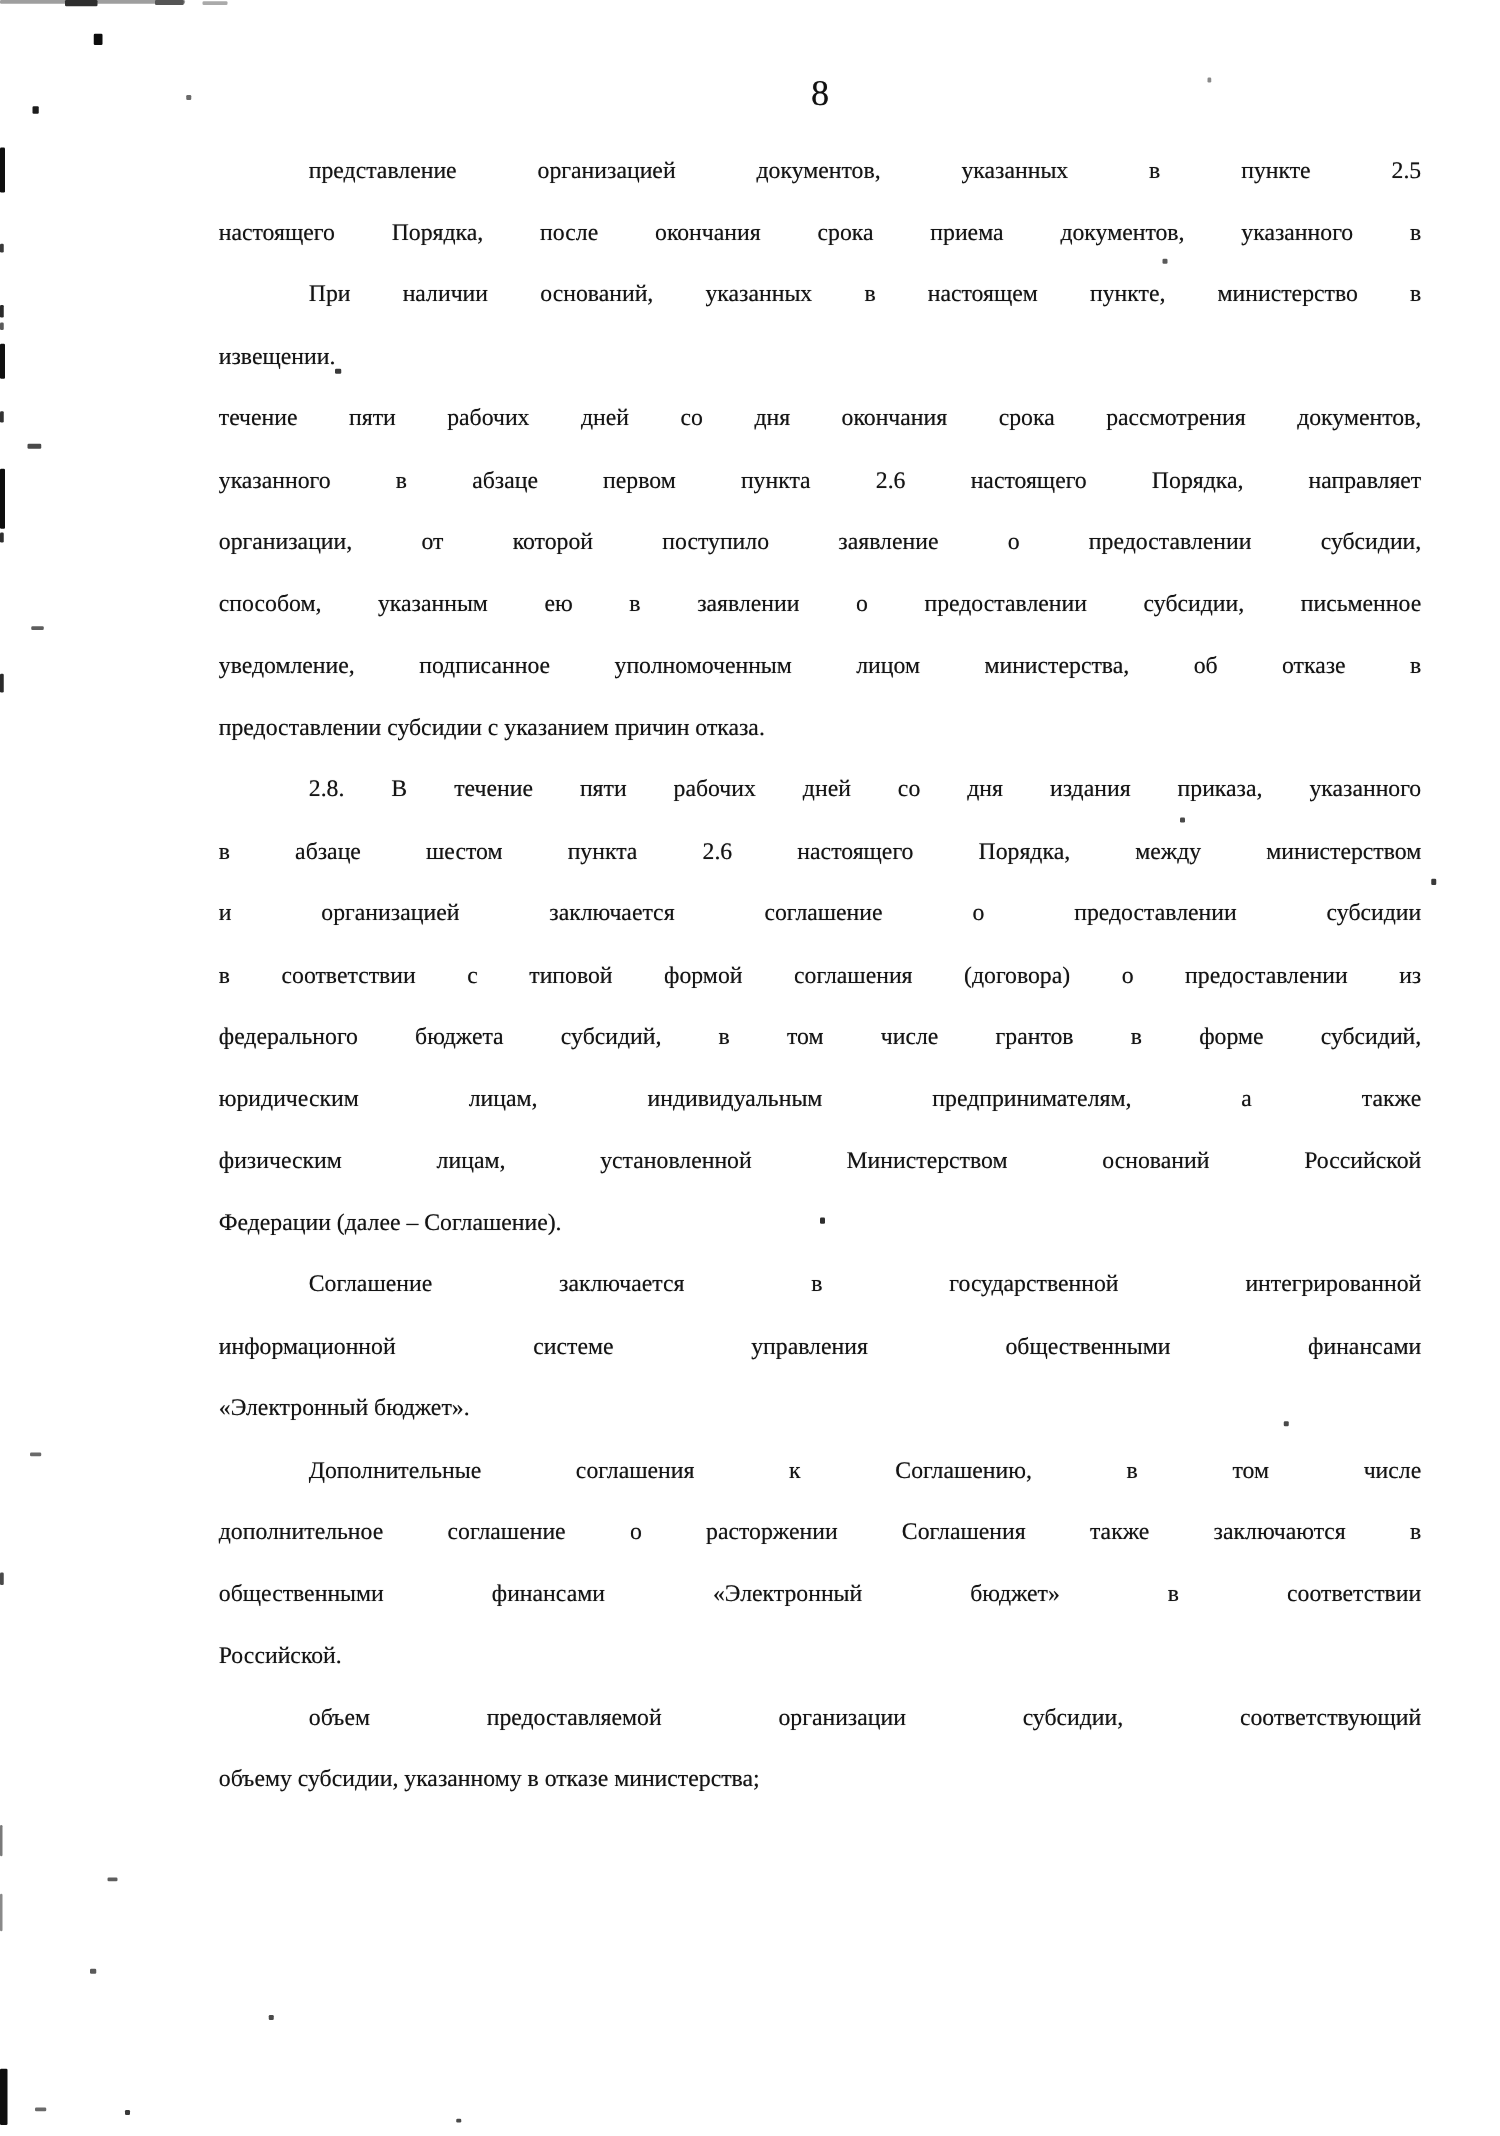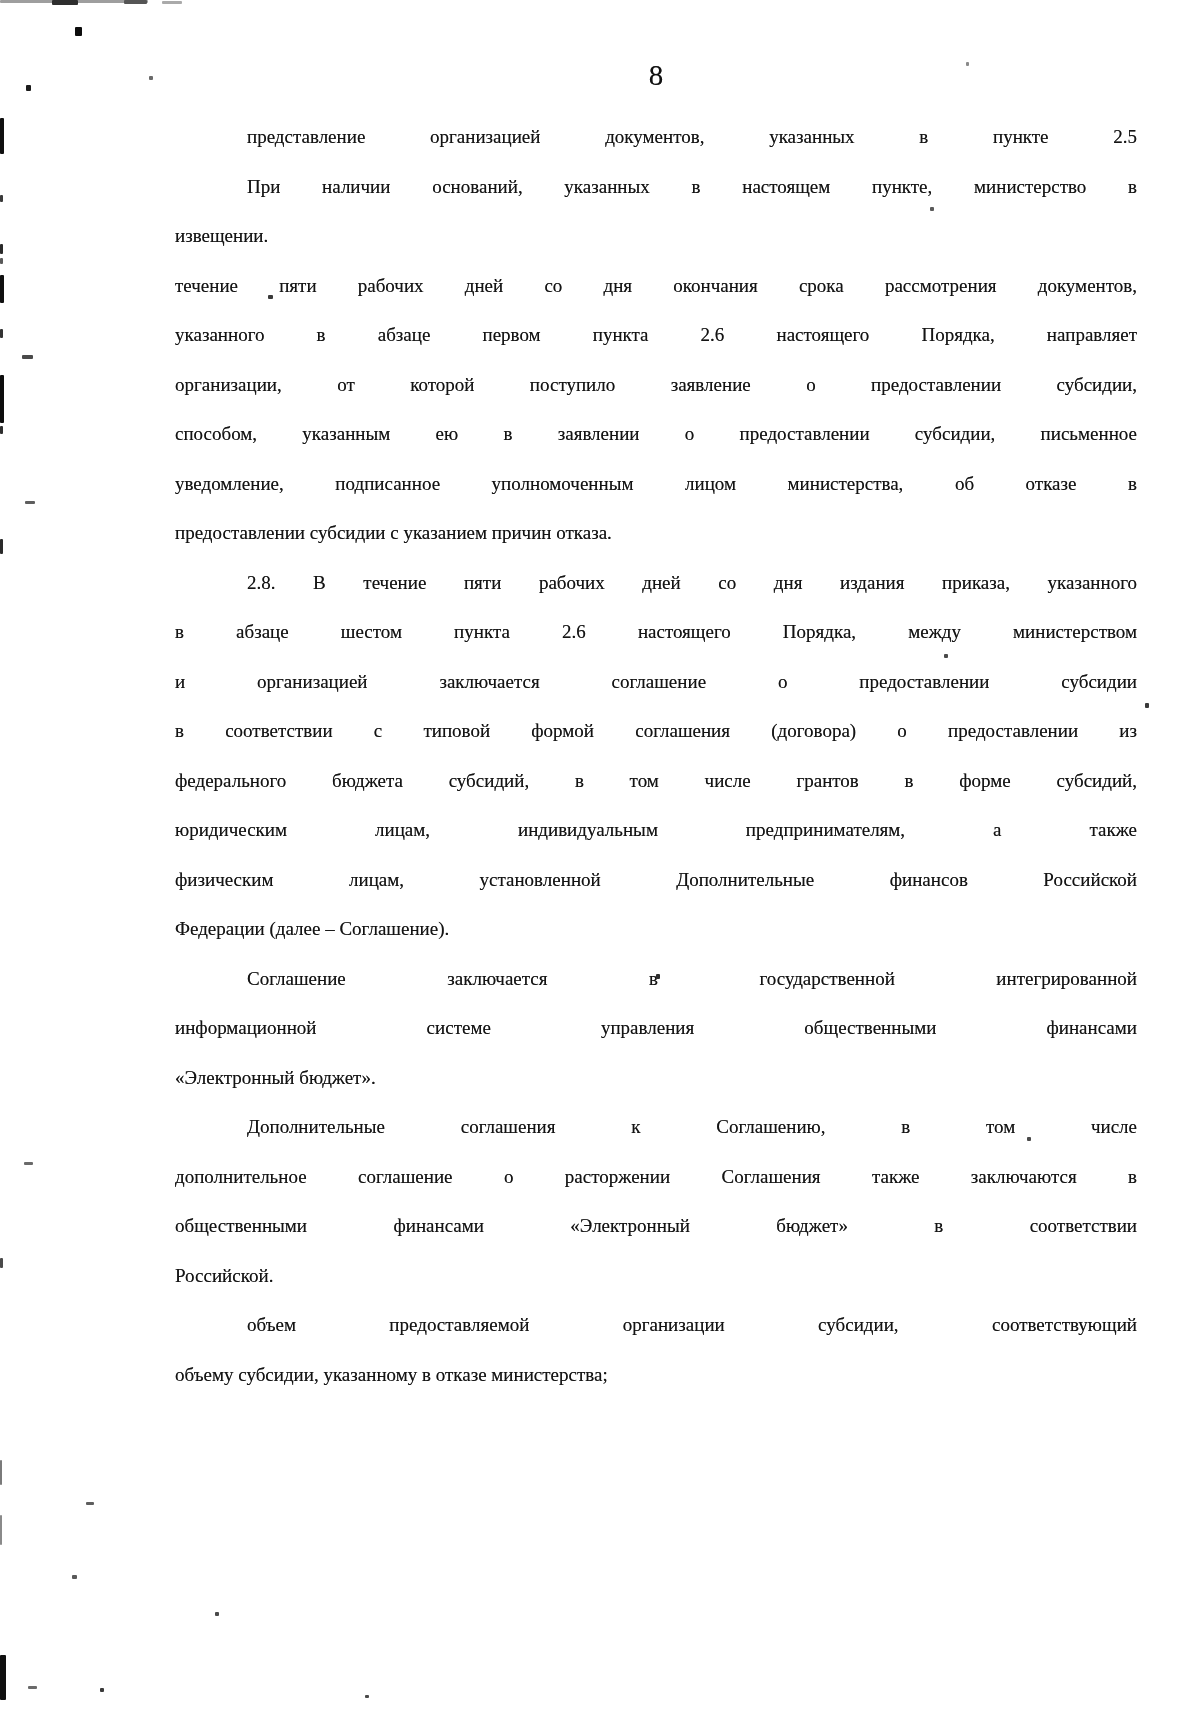--- a/index.html
+++ b/index.html
@@ -46,35 +46,36 @@
   }
 </style>
 </head>
 <body>
 
 <div class="page">
   <div class="page-number">8</div>
 
   <div class="doc">
       <div class="line para-start">представление организацией документов, указанных в пункте 2.5</div>
+      <div class="line">настоящего Порядка, после окончания срока приема документов, указанного в</div>
       <div class="line para-start">При наличии оснований, указанных в настоящем пункте, министерство в</div>
       <div class="line para-end">извещении.</div>
       <div class="line">течение пяти рабочих дней со дня окончания срока рассмотрения документов,</div>
       <div class="line">указанного в абзаце первом пункта 2.6 настоящего Порядка, направляет</div>
       <div class="line">организации, от которой поступило заявление о предоставлении субсидии,</div>
       <div class="line">способом, указанным ею в заявлении о предоставлении субсидии, письменное</div>
       <div class="line">уведомление, подписанное уполномоченным лицом министерства, об отказе в</div>
       <div class="line para-end">предоставлении субсидии с указанием причин отказа.</div>
       <div class="line para-start">2.8. В течение пяти рабочих дней со дня издания приказа, указанного</div>
       <div class="line">в абзаце шестом пункта 2.6 настоящего Порядка, между министерством</div>
       <div class="line">и организацией заключается соглашение о предоставлении субсидии</div>
       <div class="line">в соответствии с типовой формой соглашения (договора) о предоставлении из</div>
       <div class="line">федерального бюджета субсидий, в том числе грантов в форме субсидий,</div>
       <div class="line">юридическим лицам, индивидуальным предпринимателям, а также</div>
-      <div class="line">физическим лицам, установленной Дополнительные финансов Российской</div>
+      <div class="line">физическим лицам, установленной Министерством оснований Российской</div>
       <div class="line para-end">Федерации (далее – Соглашение).</div>
       <div class="line para-start">Соглашение заключается в государственной интегрированной</div>
       <div class="line">информационной системе управления общественными финансами</div>
       <div class="line para-end">«Электронный бюджет».</div>
       <div class="line para-start">Дополнительные соглашения к Соглашению, в том числе</div>
       <div class="line">дополнительное соглашение о расторжении Соглашения также заключаются в</div>
       <div class="line">общественными финансами «Электронный бюджет» в соответствии</div>
       <div class="line para-end">Российской.</div>
       <div class="line para-start">объем предоставляемой организации субсидии, соответствующий</div>
       <div class="line para-end">объему субсидии, указанному в отказе министерства;</div>

